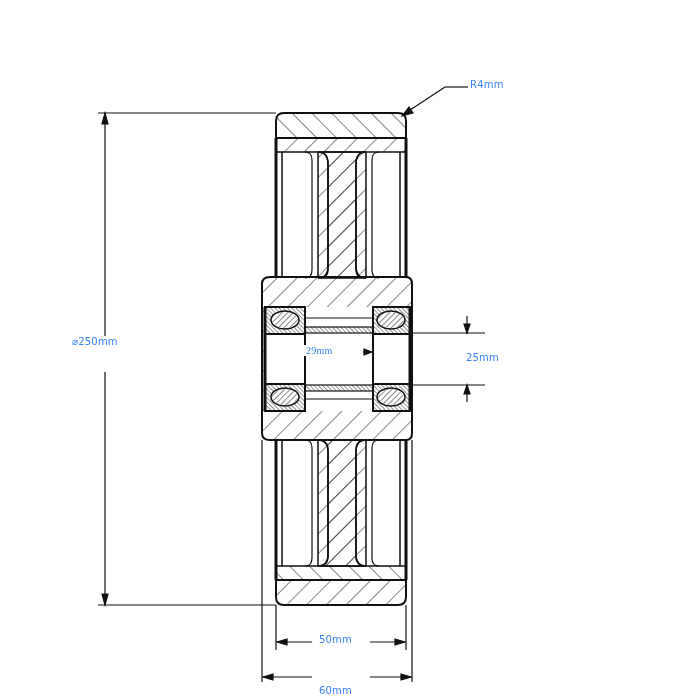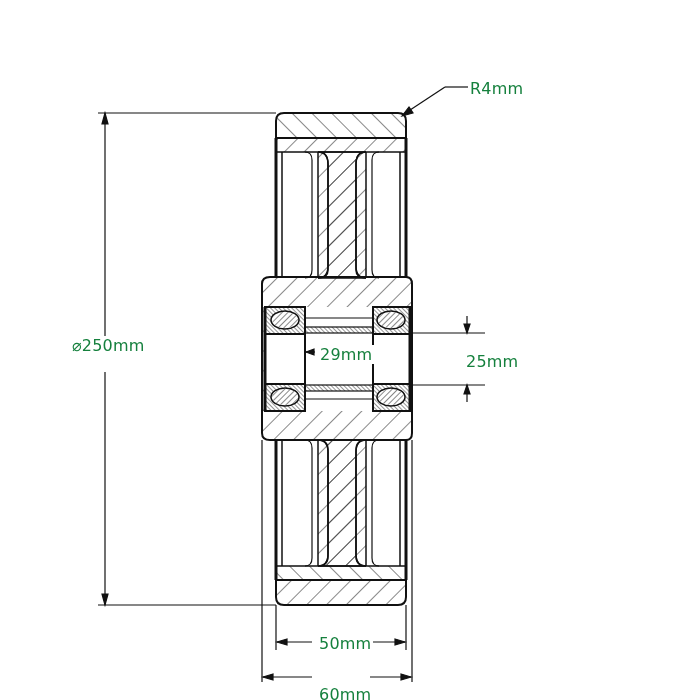--- a/index.html
+++ b/index.html
@@ -1,18 +1,18 @@
 <!DOCTYPE html>
 <html><head>
 <meta charset="utf-8">
 <style>
   html,body{margin:0;padding:0;background:#fff;}
   body{width:700px;height:700px;position:relative;overflow:hidden;font-family:"DejaVu Sans",sans-serif;}
   svg{position:absolute;left:0;top:0;}
-  .lbl{position:absolute;font-size:16px;color:#15803d;white-space:nowrap;letter-spacing:0.2px;background:#fff;padding:0 2px;}
+  .lbl{position:absolute;font-size:10px;color:#3b82f6;white-space:nowrap;letter-spacing:0.2px;background:#fff;padding:0 2px;}
 </style>
 </head>
 <body>
 
 <svg width="700" height="700" viewBox="0 0 700 700">
   <defs>
     <pattern id="hatch" patternUnits="userSpaceOnUse" width="14" height="14" patternTransform="rotate(45)">
       <line x1="0" y1="0" x2="0" y2="14" stroke="#111" stroke-width="1"></line>
     </pattern>
     <pattern id="hatch2" patternUnits="userSpaceOnUse" width="14" height="14" patternTransform="rotate(-45)">
@@ -144,16 +144,16 @@
     <line x1="412" y1="440" x2="412" y2="682"></line>
     <line x1="263" y1="677" x2="312" y2="677"></line>
     <line x1="370" y1="677" x2="411" y2="677"></line>
     <polygon points="263,677 273,674 273,680"></polygon>
     <polygon points="411,677 401,674 401,680"></polygon>
   </g>
 </svg>
 
 <div class="lbl" style="left:468px;top:79px;">R4mm</div>
 <div class="lbl" style="left:70px;top:336px;">⌀250mm</div>
-<div class="lbl" style="left:318px;top:345px;">29mm</div>
+<div class="lbl" style="left:304px;top:345px;font-family:Liberation Serif, serif;">29mm</div>
 <div class="lbl" style="left:464px;top:352px;">25mm</div>
 <div class="lbl" style="left:317px;top:634px;text-align:right;">50mm</div>
 <div class="lbl" style="left:317px;top:669px;margin-top:16px;">60mm</div>
 
 </body></html>

